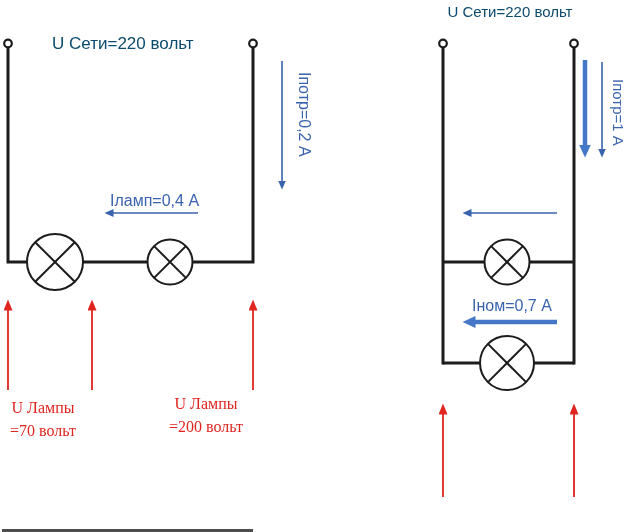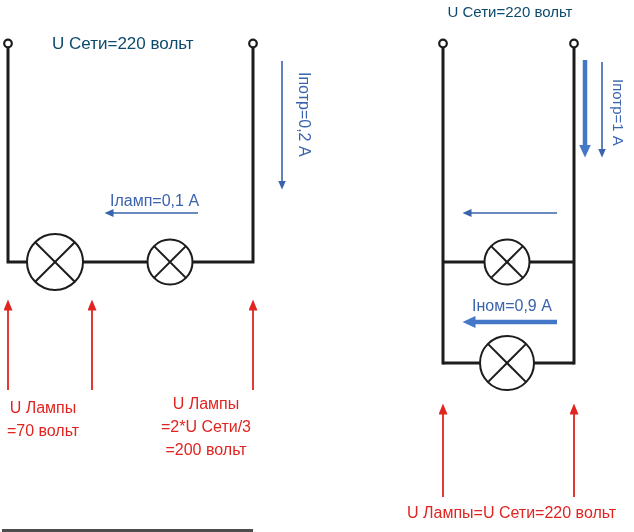--- a/index.html
+++ b/index.html
@@ -4,21 +4,21 @@
 <style>
   html,body{margin:0;padding:0;background:#ffffff;}
   .canvas{
     position:relative;width:634px;height:532px;background:#ffffff;
     font-family:"Liberation Sans",sans-serif;overflow:hidden;
   }
   .layer{position:absolute;left:0;top:0;}
   .label{position:absolute;white-space:nowrap;line-height:1.15;}
   .t-black{color:#0c4a6e;}
   .t-blue{color:#3a63ad;}
-  .t-red{color:#e02420;}
+  .t-red{color:#e02420;font-family:Liberation Serif, serif;}
   .f17{font-size:17px;}
   .f16{font-size:16px;}
   .f15{font-size:15px;}
   .vert{transform:rotate(90deg);transform-origin:0 0;}
   .note{white-space:normal;text-align:center;line-height:23px;}
 </style>
 </head>
 <body>
 
 <div class="canvas">
@@ -100,35 +100,33 @@
       <line x1="574" y1="497" x2="574" y2="414" marker-end="url(#ah-red)"></line>
     </g>
 
     <rect x="2" y="529" width="251" height="3" fill="#4d4d4d"></rect>
   </svg>
 
   <div class="label t-black f17" style="left:52px;top:34px;">U Сети=220 вольт</div>
 
   <div class="label t-blue f16 vert" style="left:313px;top:72px;">Iпотр=0,2 А</div>
 
-  <div class="label t-blue f16" style="left:110px;top:192px;">Iламп=0,1 А</div>
+  <div class="label t-blue f16" style="left:110px;top:192px;">Iламп=0,4 А</div>
 
   <div class="label t-red f16 note" style="left:0px;top:396px;width:86px;">
     <div>U Лампы</div>
     <div>=70 вольт</div>
   </div>
 
   <div class="label t-red f16 note" style="left:159px;top:392px;width:94px;">
     <div>U Лампы</div>
-    <div>=2*U Сети/3</div>
     <div>=200 вольт</div>
   </div>
 
   <div class="label t-black f15" style="left:443px;top:3px;width:134px;text-align:center;">U Сети=220 вольт</div>
 
   <div class="label t-blue f15 vert" style="left:627px;top:79px;">Iпотр=1 А</div>
 
 
-  <div class="label t-blue f16" style="left:472px;top:297px;">Iном=0,9 А</div>
+  <div class="label t-blue f16" style="left:472px;top:297px;">Iном=0,7 А</div>
 
-  <div class="label t-red f16" style="left:407px;top:504px;">U Лампы=U Сети=220 вольт</div>
 
 </div>
 
 </body></html>

